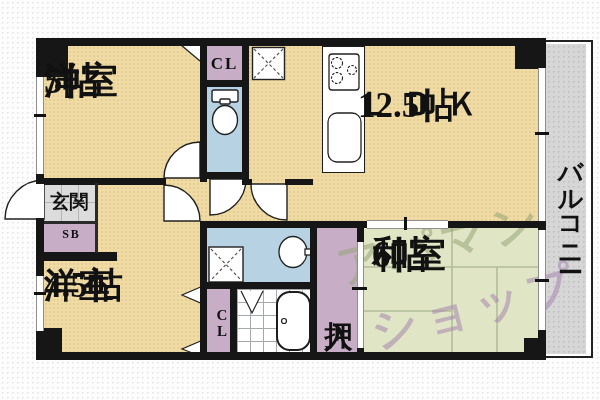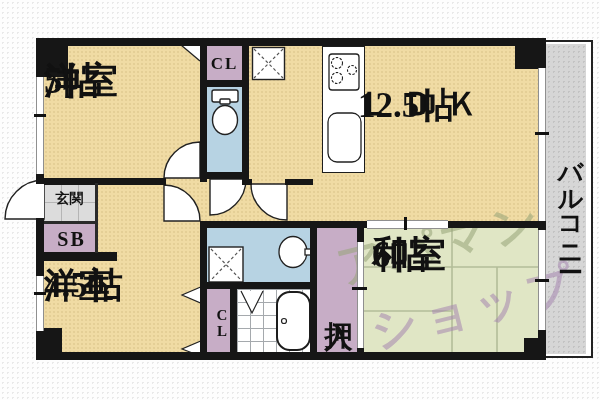--- a/index.html
+++ b/index.html
@@ -184,20 +184,20 @@
     <div style="font-size:35px;">12.5帖</div>
   </div>
   <div class="lbl" style="left:44px;top:266px;width:156px;font-size:35px;">
     <div>洋室</div>
     <div>4.5帖</div>
   </div>
   <div class="lbl" style="left:372px;top:234px;width:155px;font-size:37px;">
     <div>和室</div>
     <div>6帖</div>
   </div>
-  <div class="lbl" style="left:44px;top:191px;width:51px;font-size:14px;font-weight:600;">玄関</div>
-  <div class="lbl" style="left:44px;top:228px;width:55px;font-size:20px;letter-spacing:2px;">SB</div>
+  <div class="lbl" style="left:44px;top:191px;width:51px;font-size:19px;font-weight:600;">玄関</div>
+  <div class="lbl" style="left:44px;top:228px;width:55px;font-size:12px;letter-spacing:2px;">SB</div>
   <div class="lbl" style="left:207px;top:54px;width:35px;font-size:17px;letter-spacing:2px;">CL</div>
   <div class="lbl vert" style="left:207px;top:298px;width:23px;height:50px;font-size:15px;">CL</div>
   <div class="lbl vert" style="left:320px;top:252px;width:34px;height:95px;font-size:28px;">押入</div>
   <div class="lbl vert" style="left:548px;top:88px;width:36px;height:225px;font-size:25px;">バルコニー</div>
 
 </div>
 
 </body></html>

